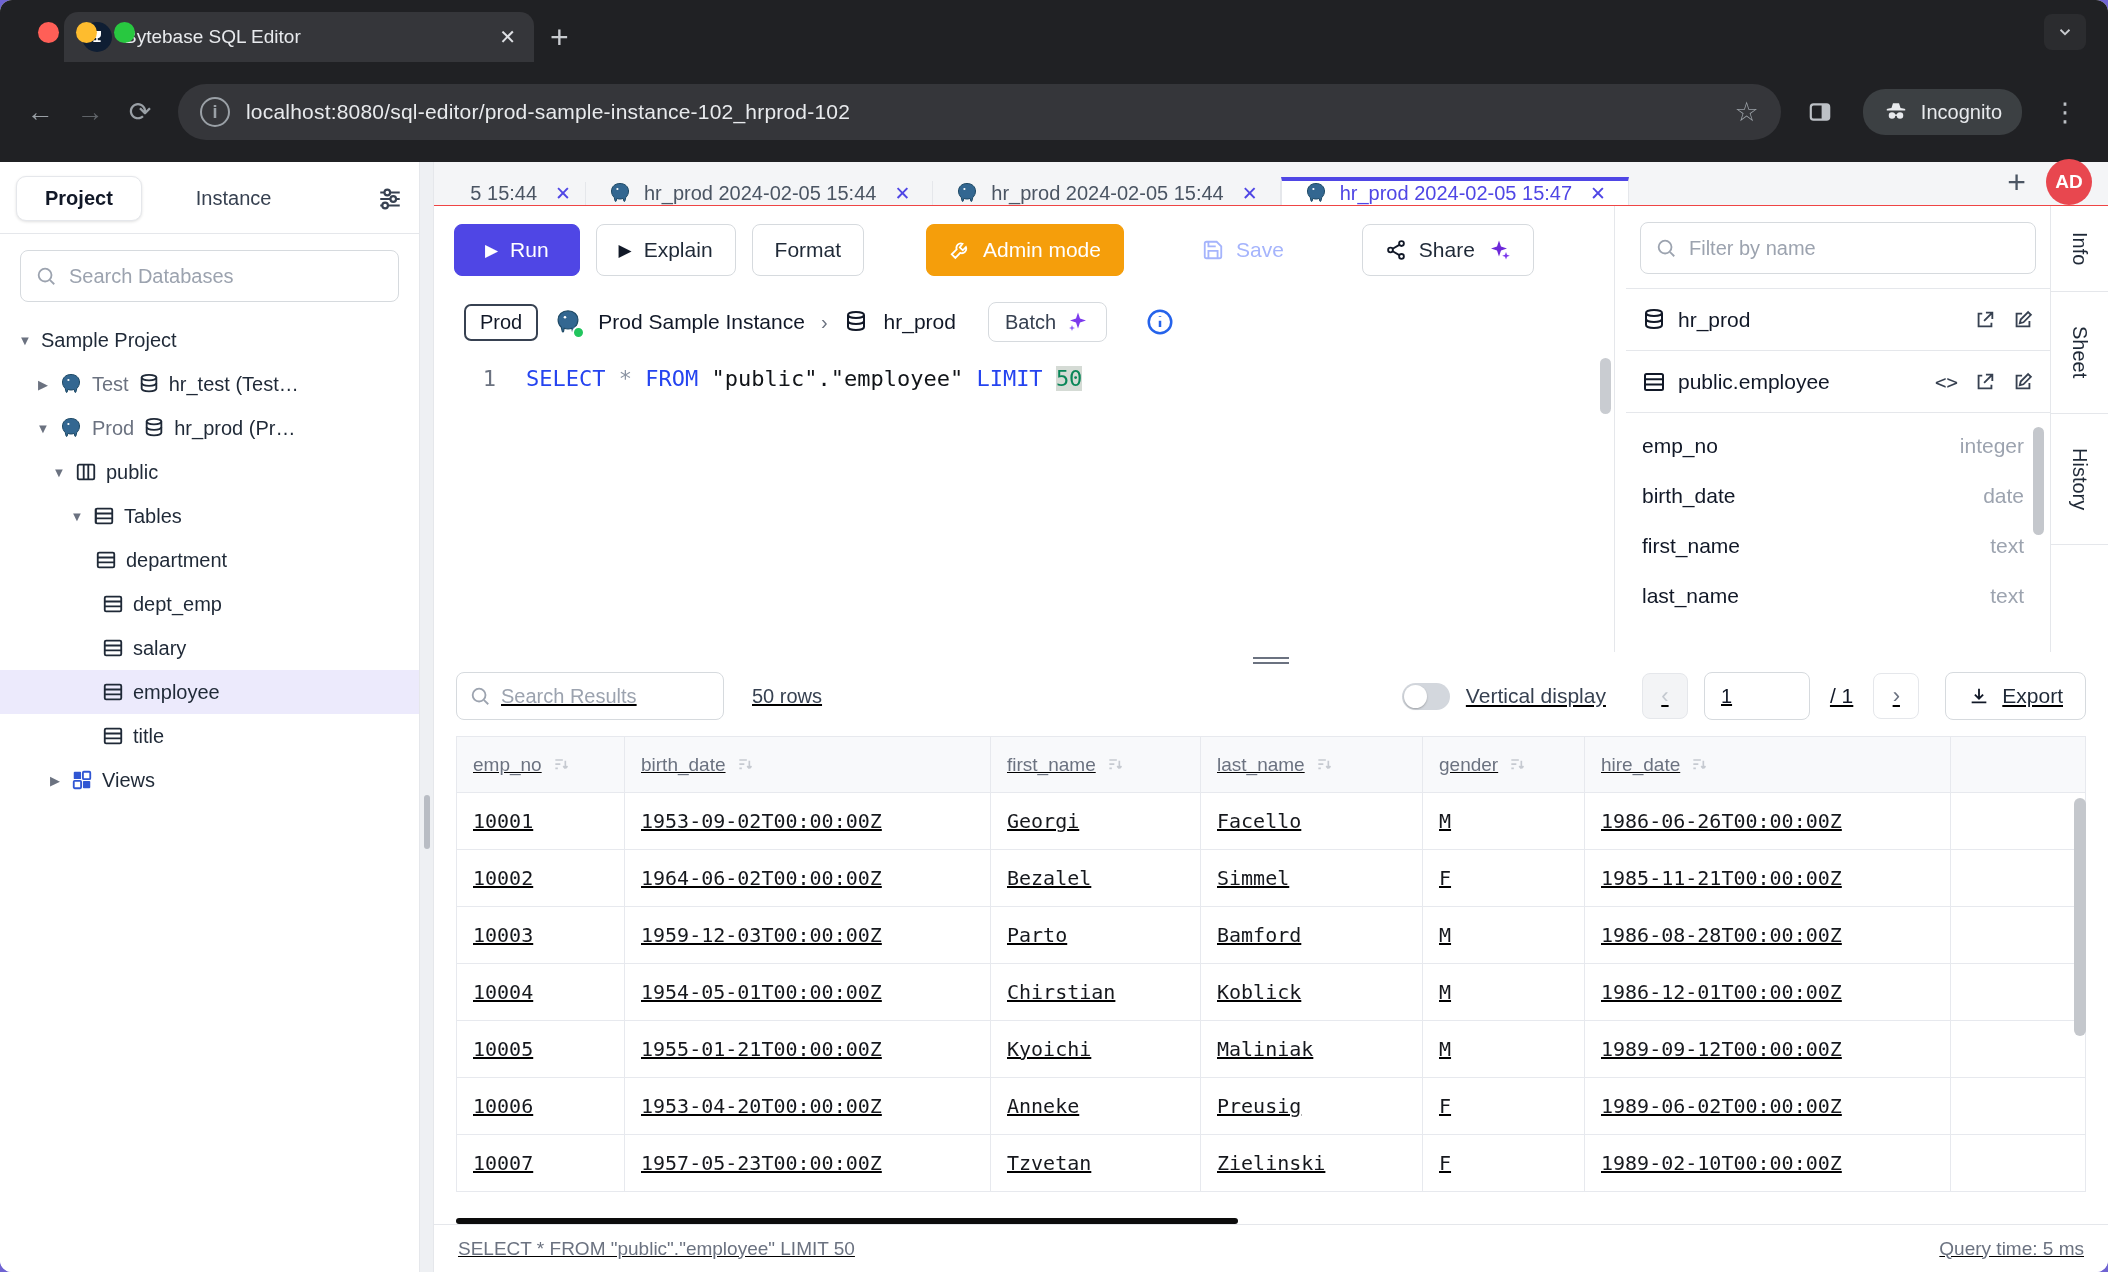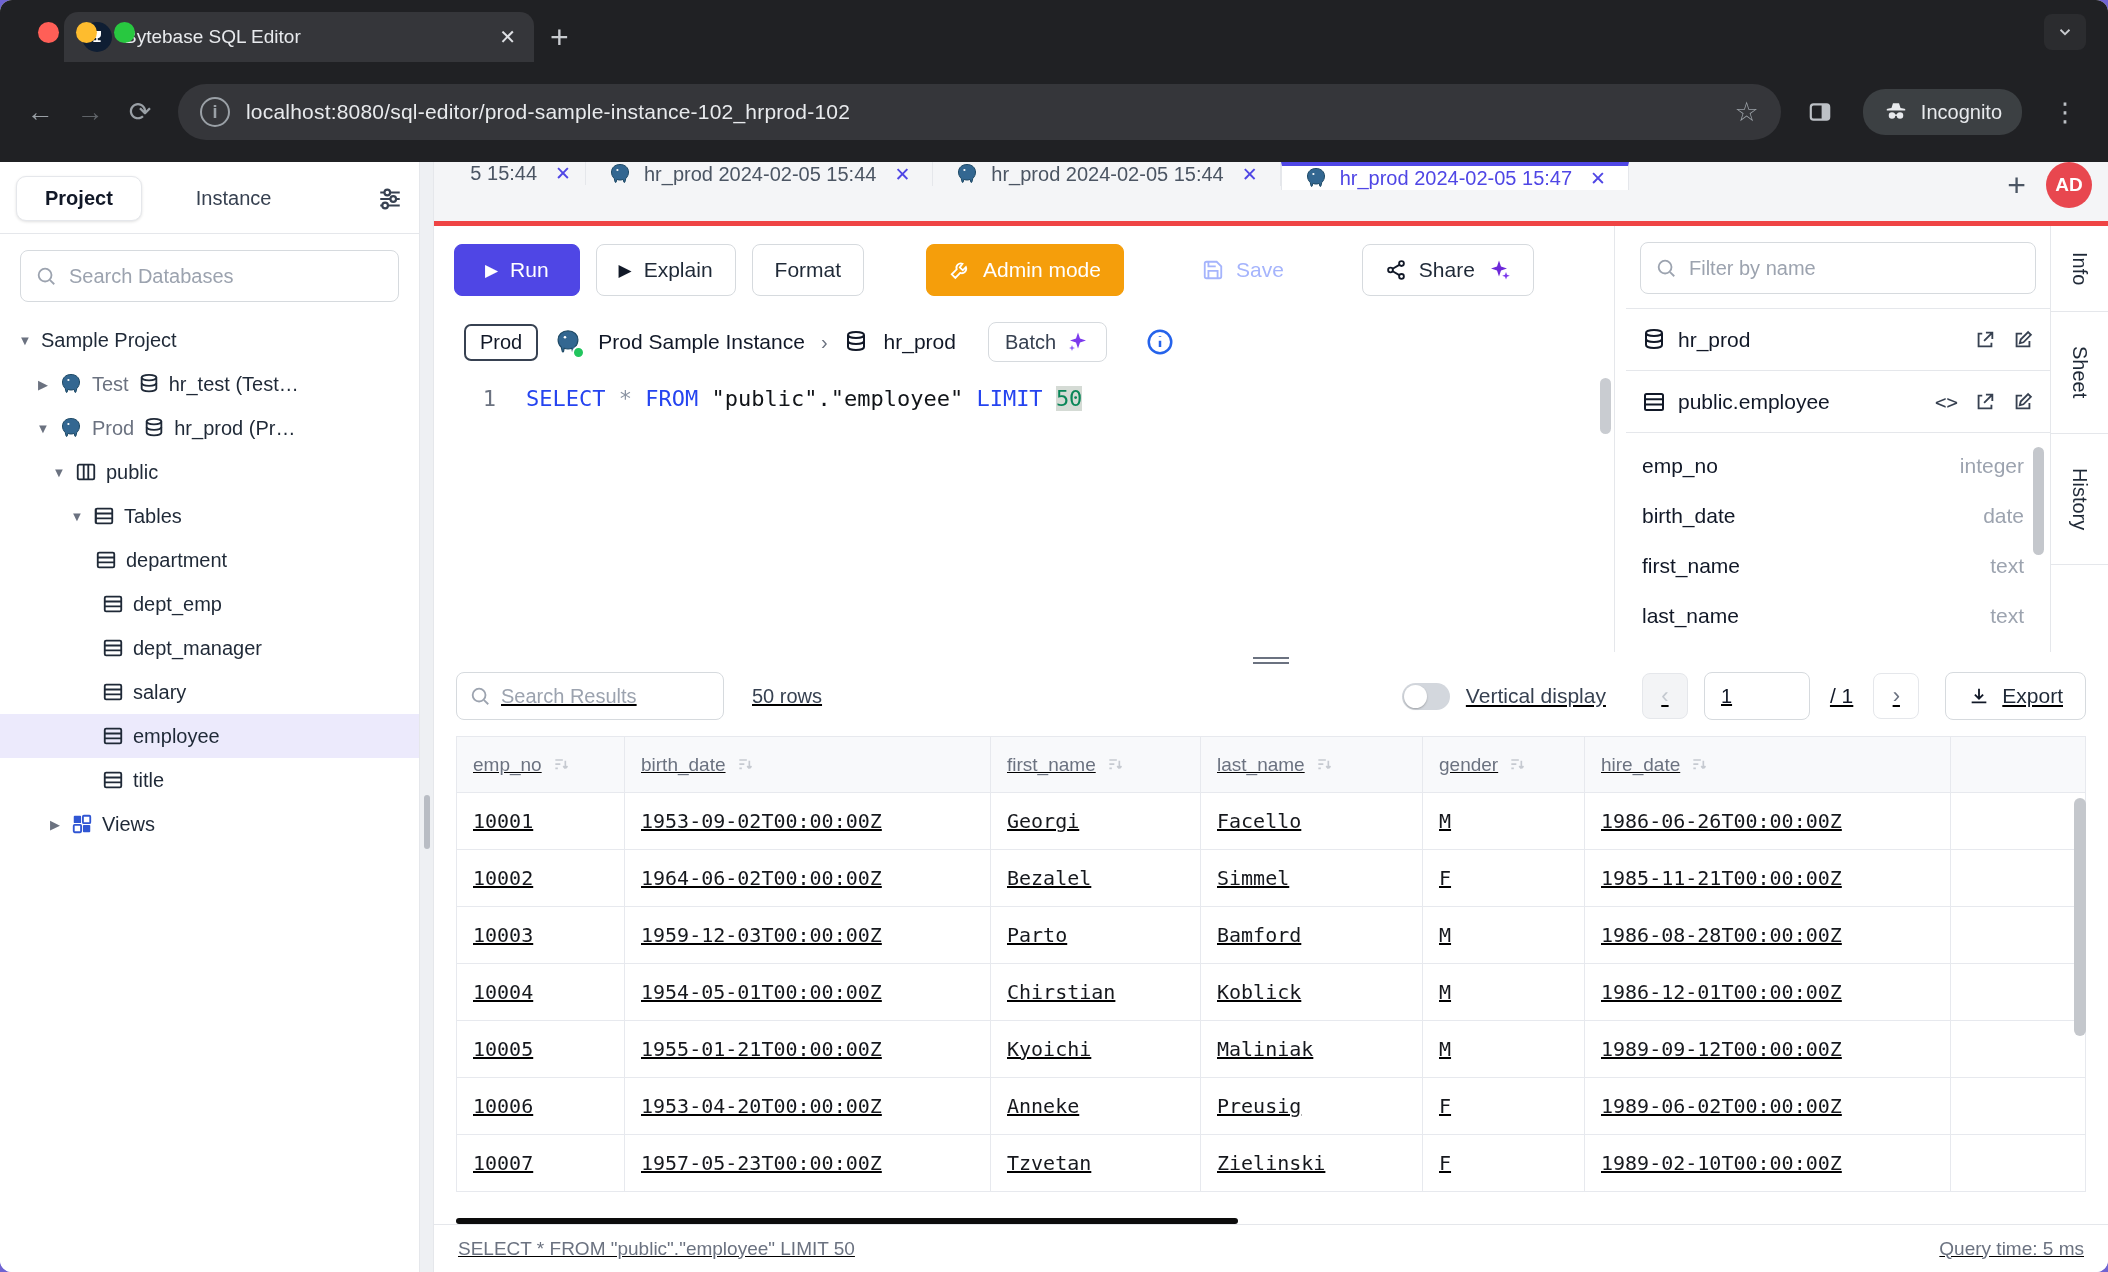--- a/index.html
+++ b/index.html
@@ -50,21 +50,21 @@
   .trow.sel { background:#eceafc; }
   .envname { color:#6b7280; }
   .tico { display:flex; flex:0 0 auto; color:#374151; }
 
   
   .gutter { width:14px; background:#eef0f3; border-right:1px solid #e5e7eb; position:relative; }
   .gutter .handle { position:absolute; left:4px; top:57%; width:6px; height:54px; border-radius:3px; background:#b9bdc4; }
   .main { flex:1; display:flex; flex-direction:column; min-width:0; }
 
   
-  .etabs { height:64px; background:#f4f5f7; display:flex; align-items:flex-start; border-bottom:5px solid #ef4444; }
+  .etabs { height:44px; background:#f4f5f7; display:flex; align-items:flex-end; border-bottom:1px solid #ef4444; }
   .etab { display:flex; align-items:center; gap:12px; padding:0 22px; font-size:20px; color:#4b5563; border-right:1px solid #e5e7eb; white-space:nowrap; }
   .etab .x { color:#4f46e5; font-size:19px; margin-left:6px; }
   .etab.partial { width:152px; overflow:hidden; justify-content:flex-end; padding:0 14px; }
   .etab.active { background:#fff; color:#4f46e5; border-top:4px solid #4f46e5; border-left:1px solid #e5e7eb; font-weight:500; }
   .etabs-right { margin-left:auto; display:flex; align-items:center; gap:20px; padding-right:16px; }
   .plusbtn { font-size:32px; color:#4b5563; }
   .avatar { width:46px; height:46px; border-radius:50%; background:#e8474f; color:#fff; font-size:19px; font-weight:700; display:flex; align-items:center; justify-content:center; }
 
   .upper { flex:1; display:flex; min-height:0; }
   .editor-col { flex:1; display:flex; flex-direction:column; min-width:0; }
@@ -305,29 +305,20 @@
           <span>department</span>
         </div>
         <div class="trow" style="padding-left:102px">
           <span class="tico">
               <svg width="22" height="22" viewBox="0 0 24 24" fill="none" stroke="#1f2937" stroke-width="2">
                 <rect x="3" y="4" width="18" height="16" rx="1.5"></rect>
                 <path d="M3 9.3h18M3 14.6h18"></path>
               </svg>
             </span>
           <span>dept_emp</span>
-        </div>
-        <div class="trow" style="padding-left:102px">
-          <span class="tico">
-              <svg width="22" height="22" viewBox="0 0 24 24" fill="none" stroke="#1f2937" stroke-width="2">
-                <rect x="3" y="4" width="18" height="16" rx="1.5"></rect>
-                <path d="M3 9.3h18M3 14.6h18"></path>
-              </svg>
-            </span>
-          <span>dept_manager</span>
         </div>
         <div class="trow" style="padding-left:102px">
           <span class="tico">
               <svg width="22" height="22" viewBox="0 0 24 24" fill="none" stroke="#1f2937" stroke-width="2">
                 <rect x="3" y="4" width="18" height="16" rx="1.5"></rect>
                 <path d="M3 9.3h18M3 14.6h18"></path>
               </svg>
             </span>
           <span>salary</span>
         </div>

